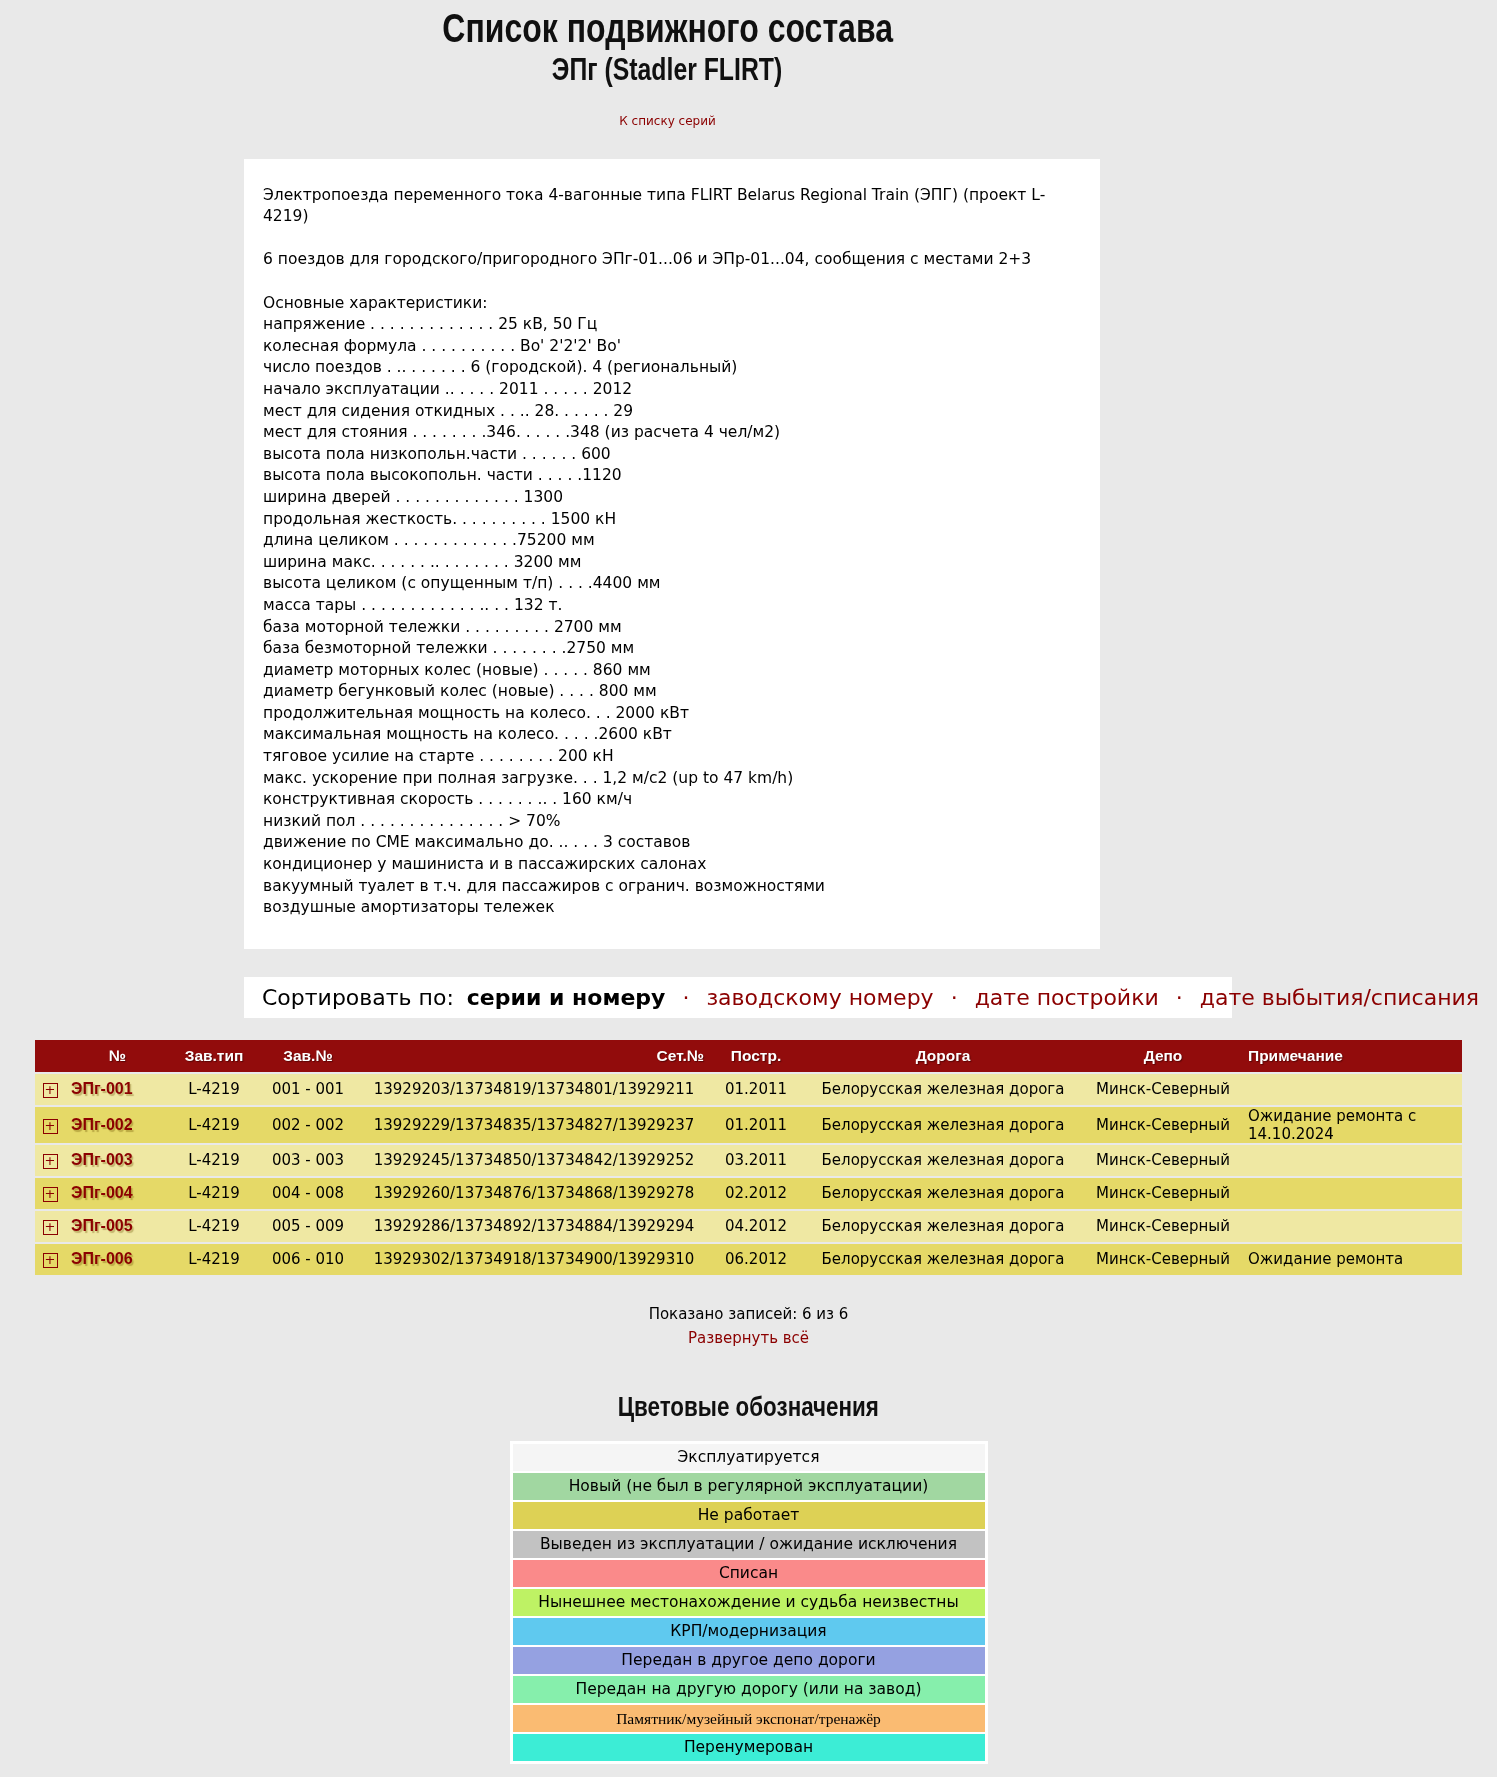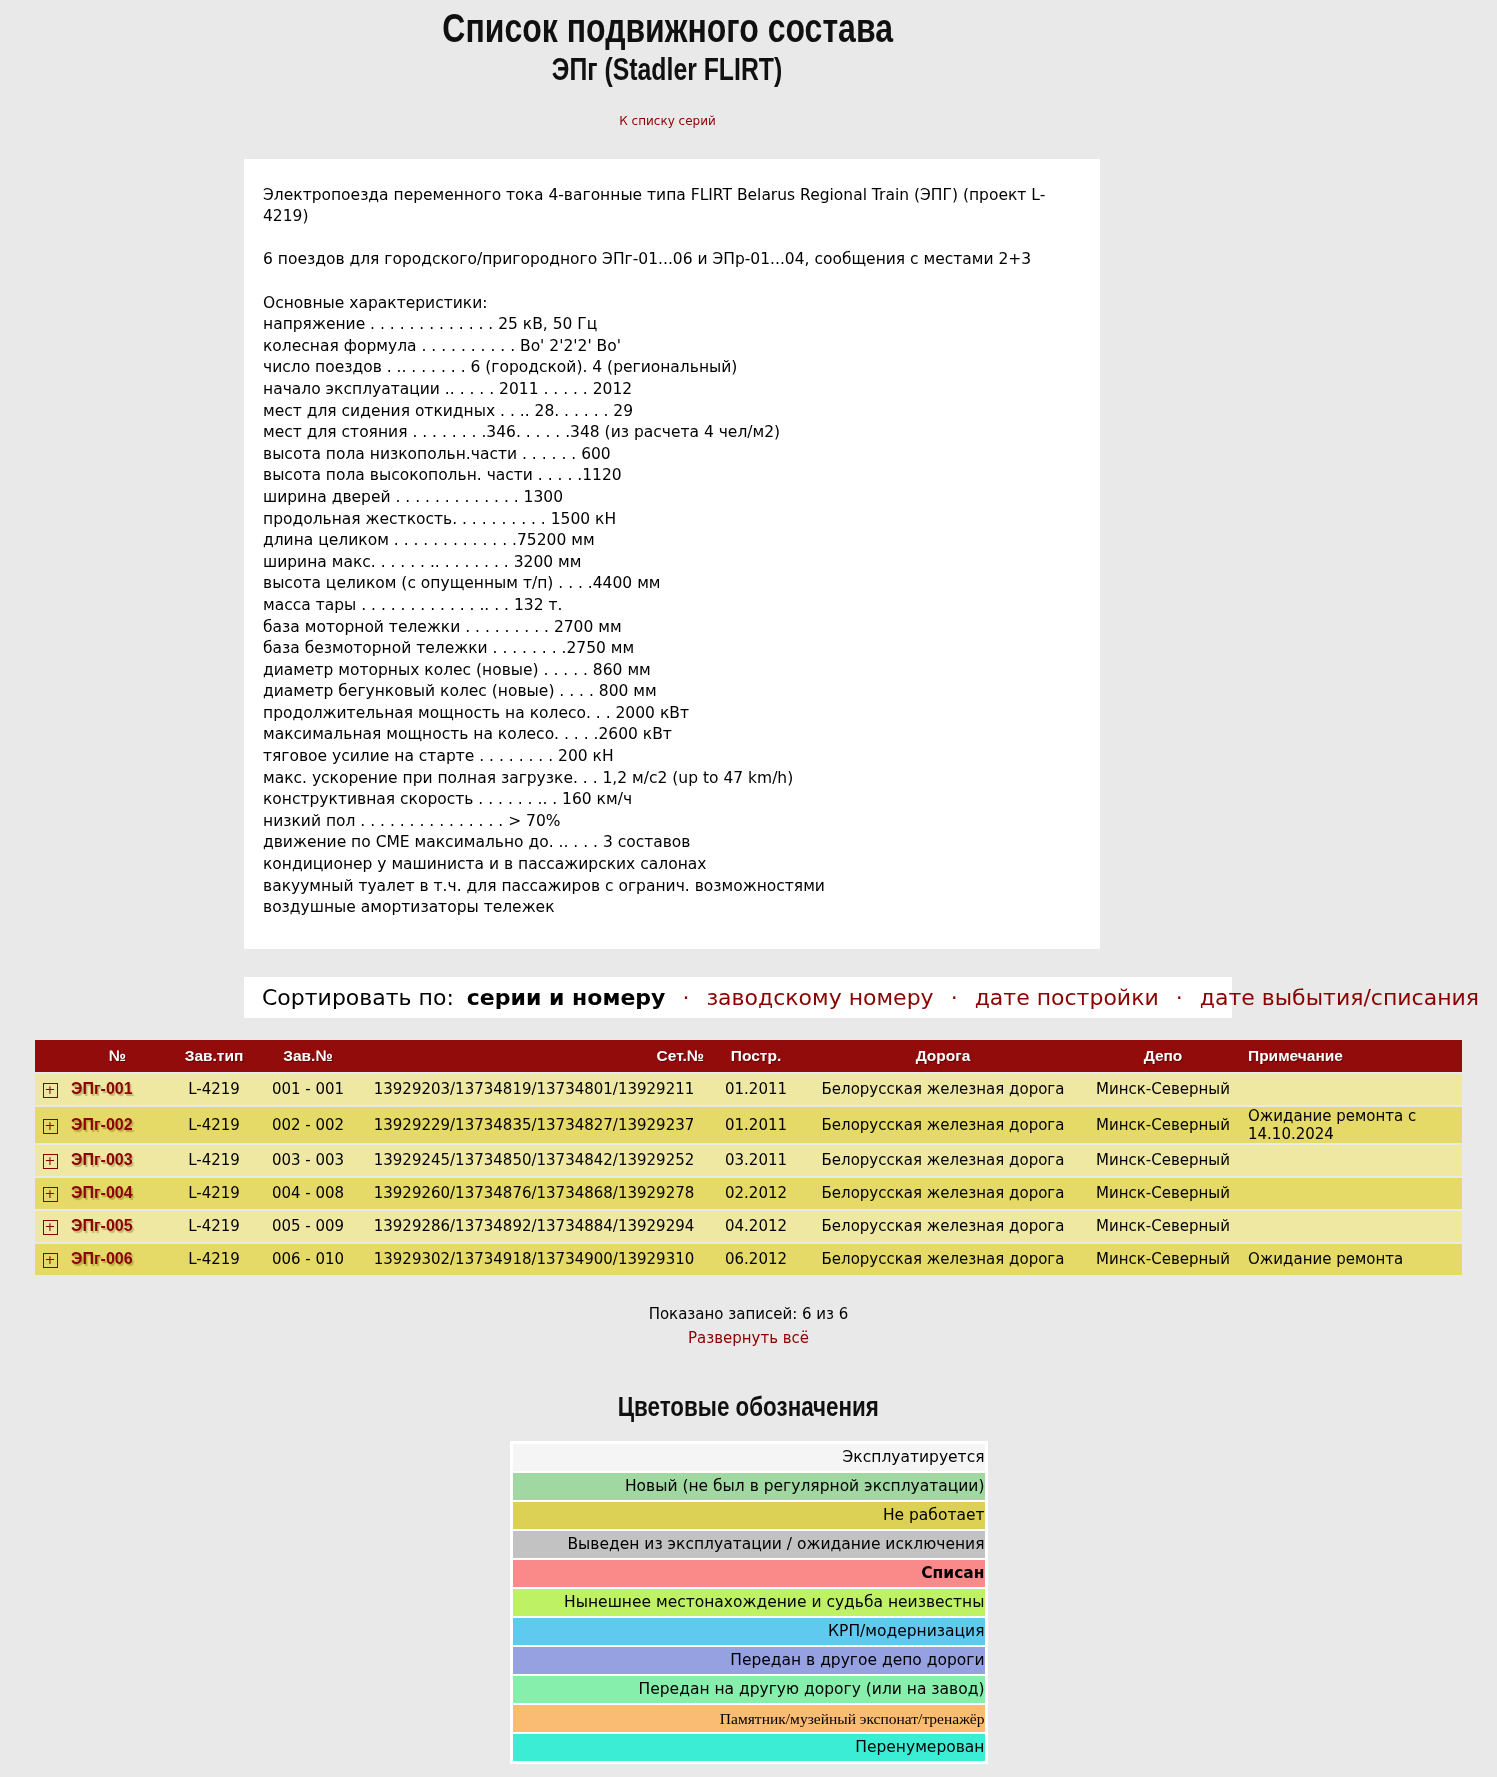--- a/index.html
+++ b/index.html
@@ -71,21 +71,21 @@
   a.expand-all{color:#8b0000;text-decoration:none;font-size:15px;cursor:pointer;}
   
   .legend-title-wrap{margin-top:44px;text-align:center;}
   .legend-title{display:inline-block;font-family:"Liberation Sans",sans-serif;
     font-size:28px;font-weight:700;color:#101010;
     transform:scaleX(0.80);transform-origin:center;margin:0;}
   .legend-box{
     width:472px;margin:18px auto 0 auto;background:#ffffff;padding:3px;
   }
   .legend-item{
-    height:27px;line-height:27px;text-align:right;font-size:15.5px;color:#000;
+    height:27px;line-height:27px;text-align:center;font-size:15.5px;color:#000;
     margin-bottom:2px;
   }
   .legend-item:last-child{margin-bottom:0;}
 </style>
 </head>
 <body>
 
 <div class="top-section">
   <h1 class="page-title">Список подвижного состава</h1><br>
   <h2 class="page-subtitle">ЭПг (Stadler FLIRT)</h2>
@@ -250,21 +250,21 @@
   </div>
     <div class="legend-item" style="background: rgb(161, 215, 161);">
     <span>Новый (не был в регулярной эксплуатации)</span>
   </div>
     <div class="legend-item" style="background: rgb(221, 209, 85);">
     <span>Не работает</span>
   </div>
     <div class="legend-item" style="background: rgb(194, 194, 194);">
     <span>Выведен из эксплуатации / ожидание исключения</span>
   </div>
-    <div class="legend-item" style="background: rgb(250, 138, 138); font-weight: bold;">
+    <div class="legend-item" style="background: rgb(250, 138, 138);">
     <span>Списан</span>
   </div>
     <div class="legend-item" style="background: #bef264;">
     <span>Нынешнее местонахождение и судьба неизвестны</span>
   </div>
     <div class="legend-item" style="background: rgb(95, 201, 239);">
     <span>КРП/модернизация</span>
   </div>
     <div class="legend-item" style="background: rgb(149, 161, 225);">
     <span>Передан в другое депо дороги</span>

